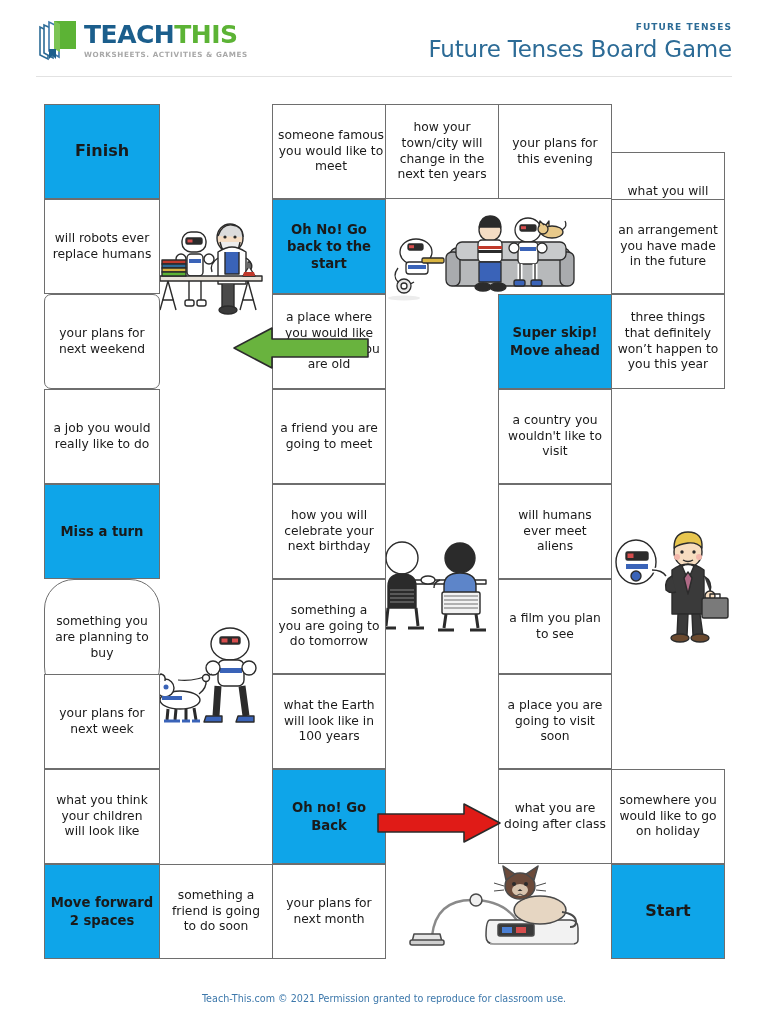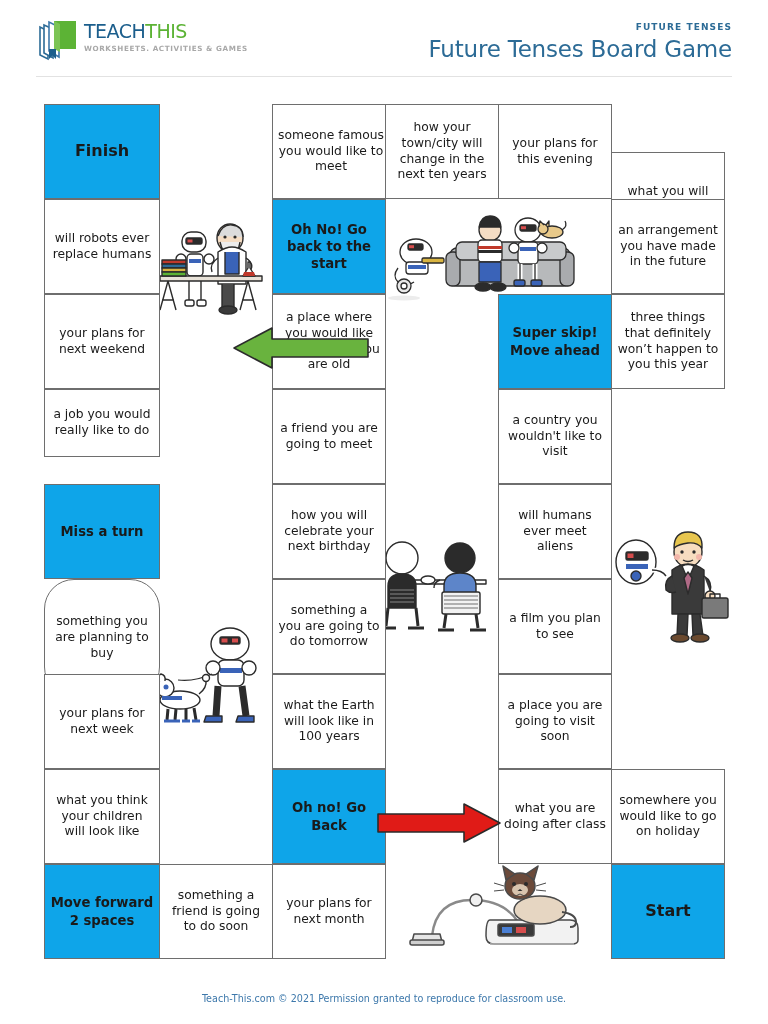--- a/index.html
+++ b/index.html
@@ -13,21 +13,21 @@
   
   .header {
     position: absolute; left: 0; top: 0; width: 768px; height: 78px;
   }
   .logo-wrap {
     position: absolute; left: 36px; top: 18px;
     display: flex; align-items: flex-start;
   }
   .logo-book { width: 44px; height: 44px; flex: 0 0 auto; margin-right: 4px; }
   .logo-text { padding-top: 4px; }
-  .logo-main { font-size: 19px; font-weight: normal; letter-spacing: -0.5px; line-height: 1; }
+  .logo-main { font-size: 25px; font-weight: bold; letter-spacing: -0.5px; line-height: 1; }
   .logo-teach { color: #1b5e8c; }
   .logo-this { color: #5cb335; }
   .logo-sub {
     font-size: 7.2px; color: #a8a8a8; letter-spacing: 0.6px;
     font-weight: bold; margin-top: 3px; white-space: nowrap;
   }
   .head-right {
     position: absolute; right: 36px; top: 22px; text-align: right;
   }
   .head-kicker {
@@ -331,25 +331,25 @@
 
     <div id="cells-layer">
         <div class="cell special big" style="left: 0px; top: 0px; width: 116px; height: 95px;">Finish</div>
         <div class="cell" style="left: 228px; top: 0px; width: 118px; height: 95px;">someone famous you would like to meet</div>
         <div class="cell" style="left: 341px; top: 0px; width: 114px; height: 95px;">how your town/city will change in the next ten years</div>
         <div class="cell" style="left: 454px; top: 0px; width: 114px; height: 95px;">your plans for this evening</div>
         <div class="cell" style="left: 567px; top: 0px; width: 114px; height: 95px; margin-top: 48px;">what you will have for dinner</div>
         <div class="cell" style="left: 0px; top: 95px; width: 116px; height: 95px;">will robots ever replace humans</div>
         <div class="cell special" style="left: 228px; top: 95px; width: 114px; height: 95px;">Oh No! Go back to the start</div>
         <div class="cell" style="left: 567px; top: 95px; width: 114px; height: 95px;">an arrangement you have made in the future</div>
-        <div class="cell" style="left: 0px; top: 190px; width: 116px; height: 95px;">your plans for next weekend</div>
+        <div class="cell" style="left: 0px; top: 190px; width: 116px; height: 95px; border-radius: 7px;">your plans for next weekend</div>
         <div class="cell" style="left: 228px; top: 190px; width: 114px; height: 95px;">a place where you would like to live when you are old</div>
         <div class="cell special" style="left: 454px; top: 190px; width: 114px; height: 95px;">Super skip! Move ahead</div>
         <div class="cell" style="left: 567px; top: 190px; width: 114px; height: 95px;">three things that definitely won’t happen to you this year</div>
-        <div class="cell" style="left: 0px; top: 285px; width: 116px; height: 68px;">a job you would really like to do</div>
+        <div class="cell" style="left: 0px; top: 285px; width: 116px; height: 95px;">a job you would really like to do</div>
         <div class="cell" style="left: 228px; top: 285px; width: 114px; height: 95px;">a friend you are going to meet</div>
         <div class="cell" style="left: 454px; top: 285px; width: 114px; height: 95px;">a country you wouldn't like to visit</div>
         <div class="cell special" style="left: 0px; top: 380px; width: 116px; height: 95px;">Miss a turn</div>
         <div class="cell" style="left: 228px; top: 380px; width: 114px; height: 95px;">how you will celebrate your next birthday</div>
         <div class="cell" style="left: 454px; top: 380px; width: 114px; height: 95px;">will humans ever meet aliens</div>
         <div class="cell" style="left: 0px; top: 475px; width: 116px; height: 118px; border-radius: 30px;">something you are planning to buy</div>
         <div class="cell" style="left: 228px; top: 475px; width: 114px; height: 95px;">something a you are going to do tomorrow</div>
         <div class="cell" style="left: 454px; top: 475px; width: 114px; height: 95px;">a film you plan to see</div>
         <div class="cell" style="left: 0px; top: 570px; width: 116px; height: 95px;">your plans for next week</div>
         <div class="cell" style="left: 228px; top: 570px; width: 114px; height: 95px;">what the Earth will look like in 100 years</div>

